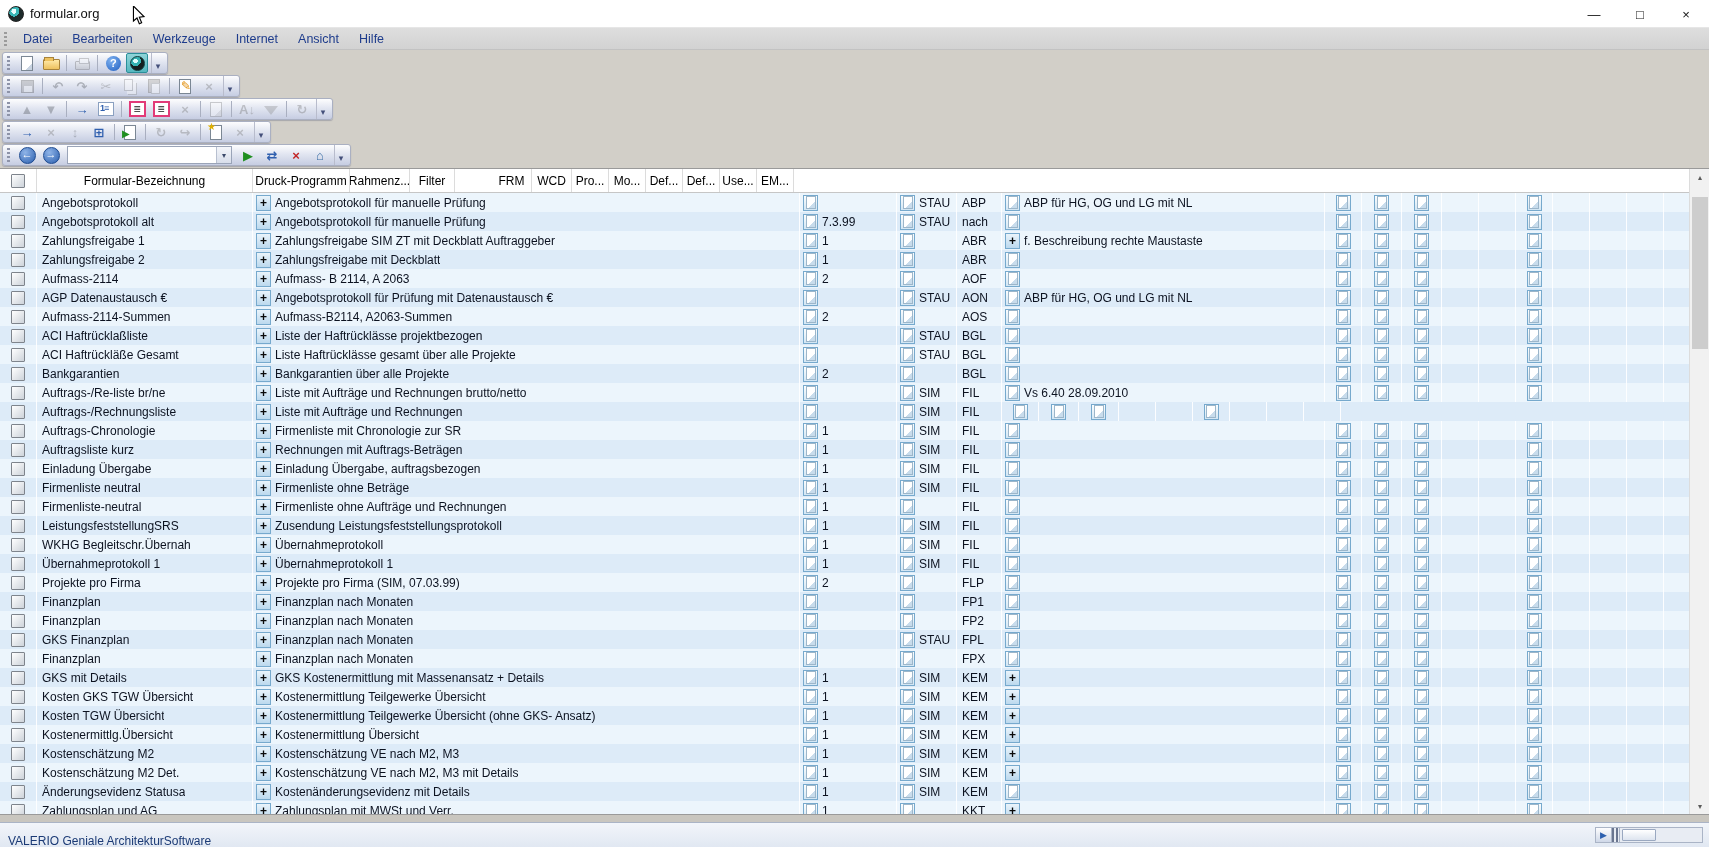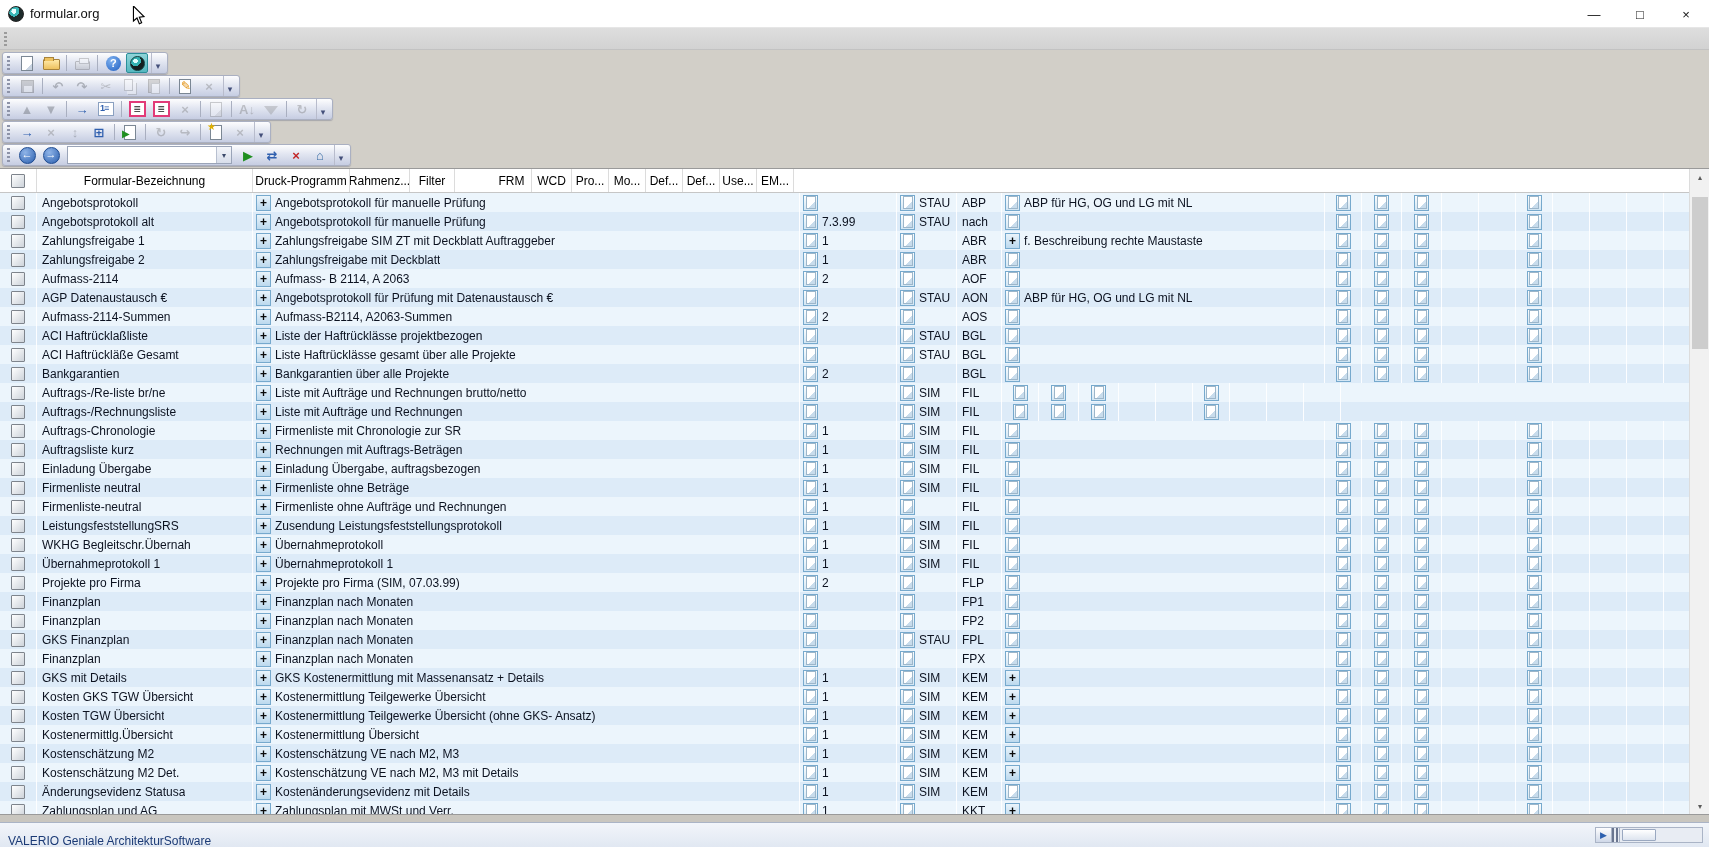--- a/index.html
+++ b/index.html
@@ -122,20 +122,28 @@
     <div class="win-btn">□</div>
     <div class="win-btn close">×</div>
   </div>
   <svg class="cursor-svg" width="18" height="20" viewBox="0 0 12 18">
     <polygon points="1,0 1,13.5 4.2,10.8 6.3,16 8.4,15.1 6.3,10 10.5,9.6" fill="#fff" stroke="#000" stroke-width="1"></polygon>
   </svg>
 </div>
 
 <div class="menubar">
   <span class="mb-grip"></span>
+  <div class="menu-items">
+      <span class="menu-item">Datei</span>
+      <span class="menu-item">Bearbeiten</span>
+      <span class="menu-item">Werkzeuge</span>
+      <span class="menu-item">Internet</span>
+      <span class="menu-item">Ansicht</span>
+      <span class="menu-item">Hilfe</span>
+    </div>
 </div>
 
 <div id="toolbar-zone">
     <div class="tb-strip">
       <span class="tb-grip"></span>
       <span class="tbtn">
         <span class="icon art-page"></span>
       </span>
       <span class="tbtn">
         <span class="icon art-folder"></span>
@@ -798,20 +806,24 @@
         <div class="cell" style="width: 97px;">
           <span class="mini docic"></span>
           <span class="ctext"></span>
         </div>
         <div class="cell" style="width: 60px;">
           <span class="mini docic"></span>
           <span class="ctext">SIM</span>
         </div>
         <div class="cell" style="width: 45px;">
           <span class="ctext">FIL</span>
+        </div>
+        <div class="cell" style="width: 323px;">
+          <span class="mini docic"></span>
+          <span class="ctext">Vs 6.40 28.09.2010</span>
         </div>
         <div class="cell c-center" style="width: 37px;">
           <span class="mini docic"></span>
         </div>
         <div class="cell c-center" style="width: 40px;">
           <span class="mini docic"></span>
         </div>
         <div class="cell c-center" style="width: 40px;">
           <span class="mini docic"></span>
         </div>

